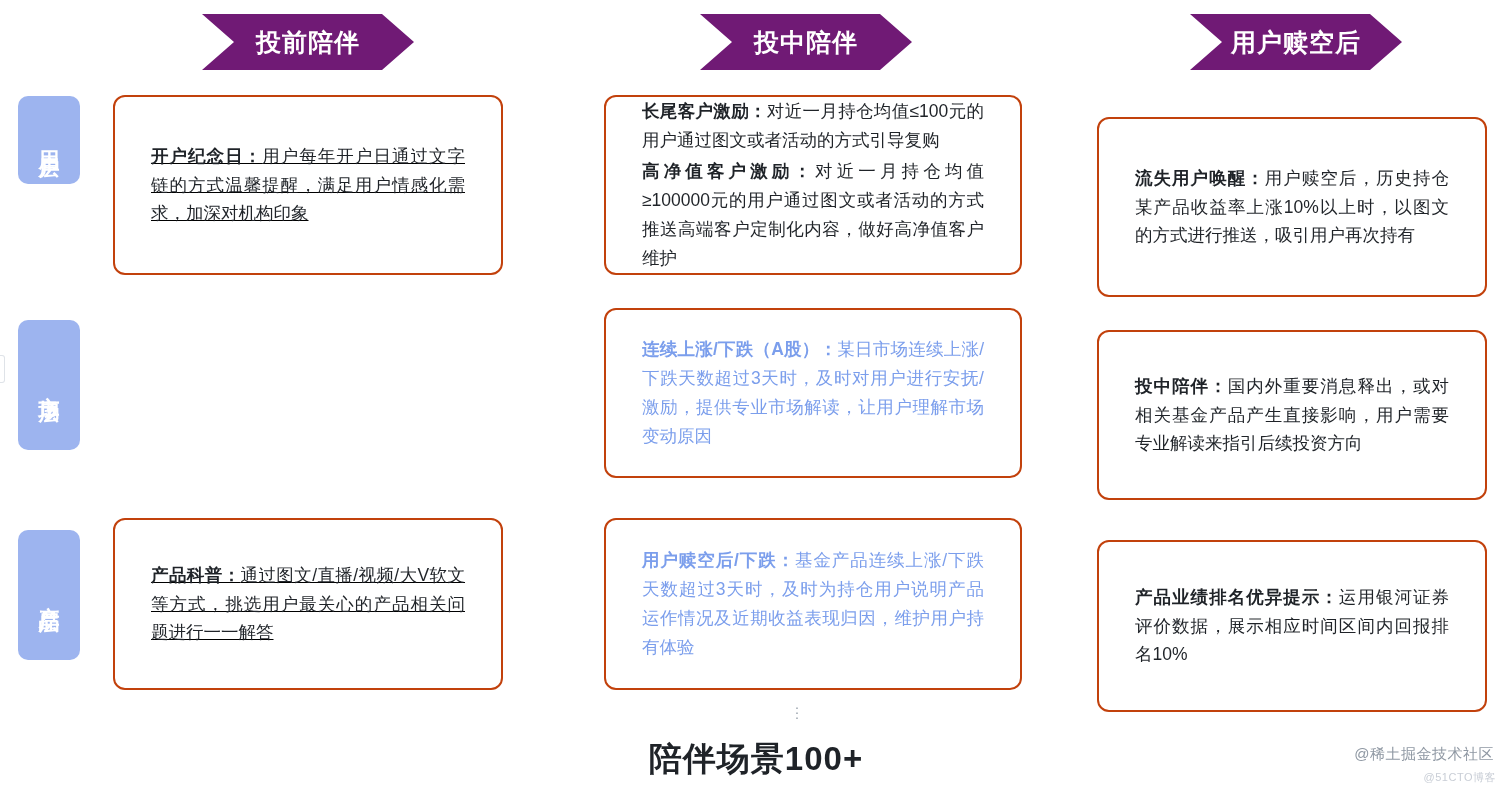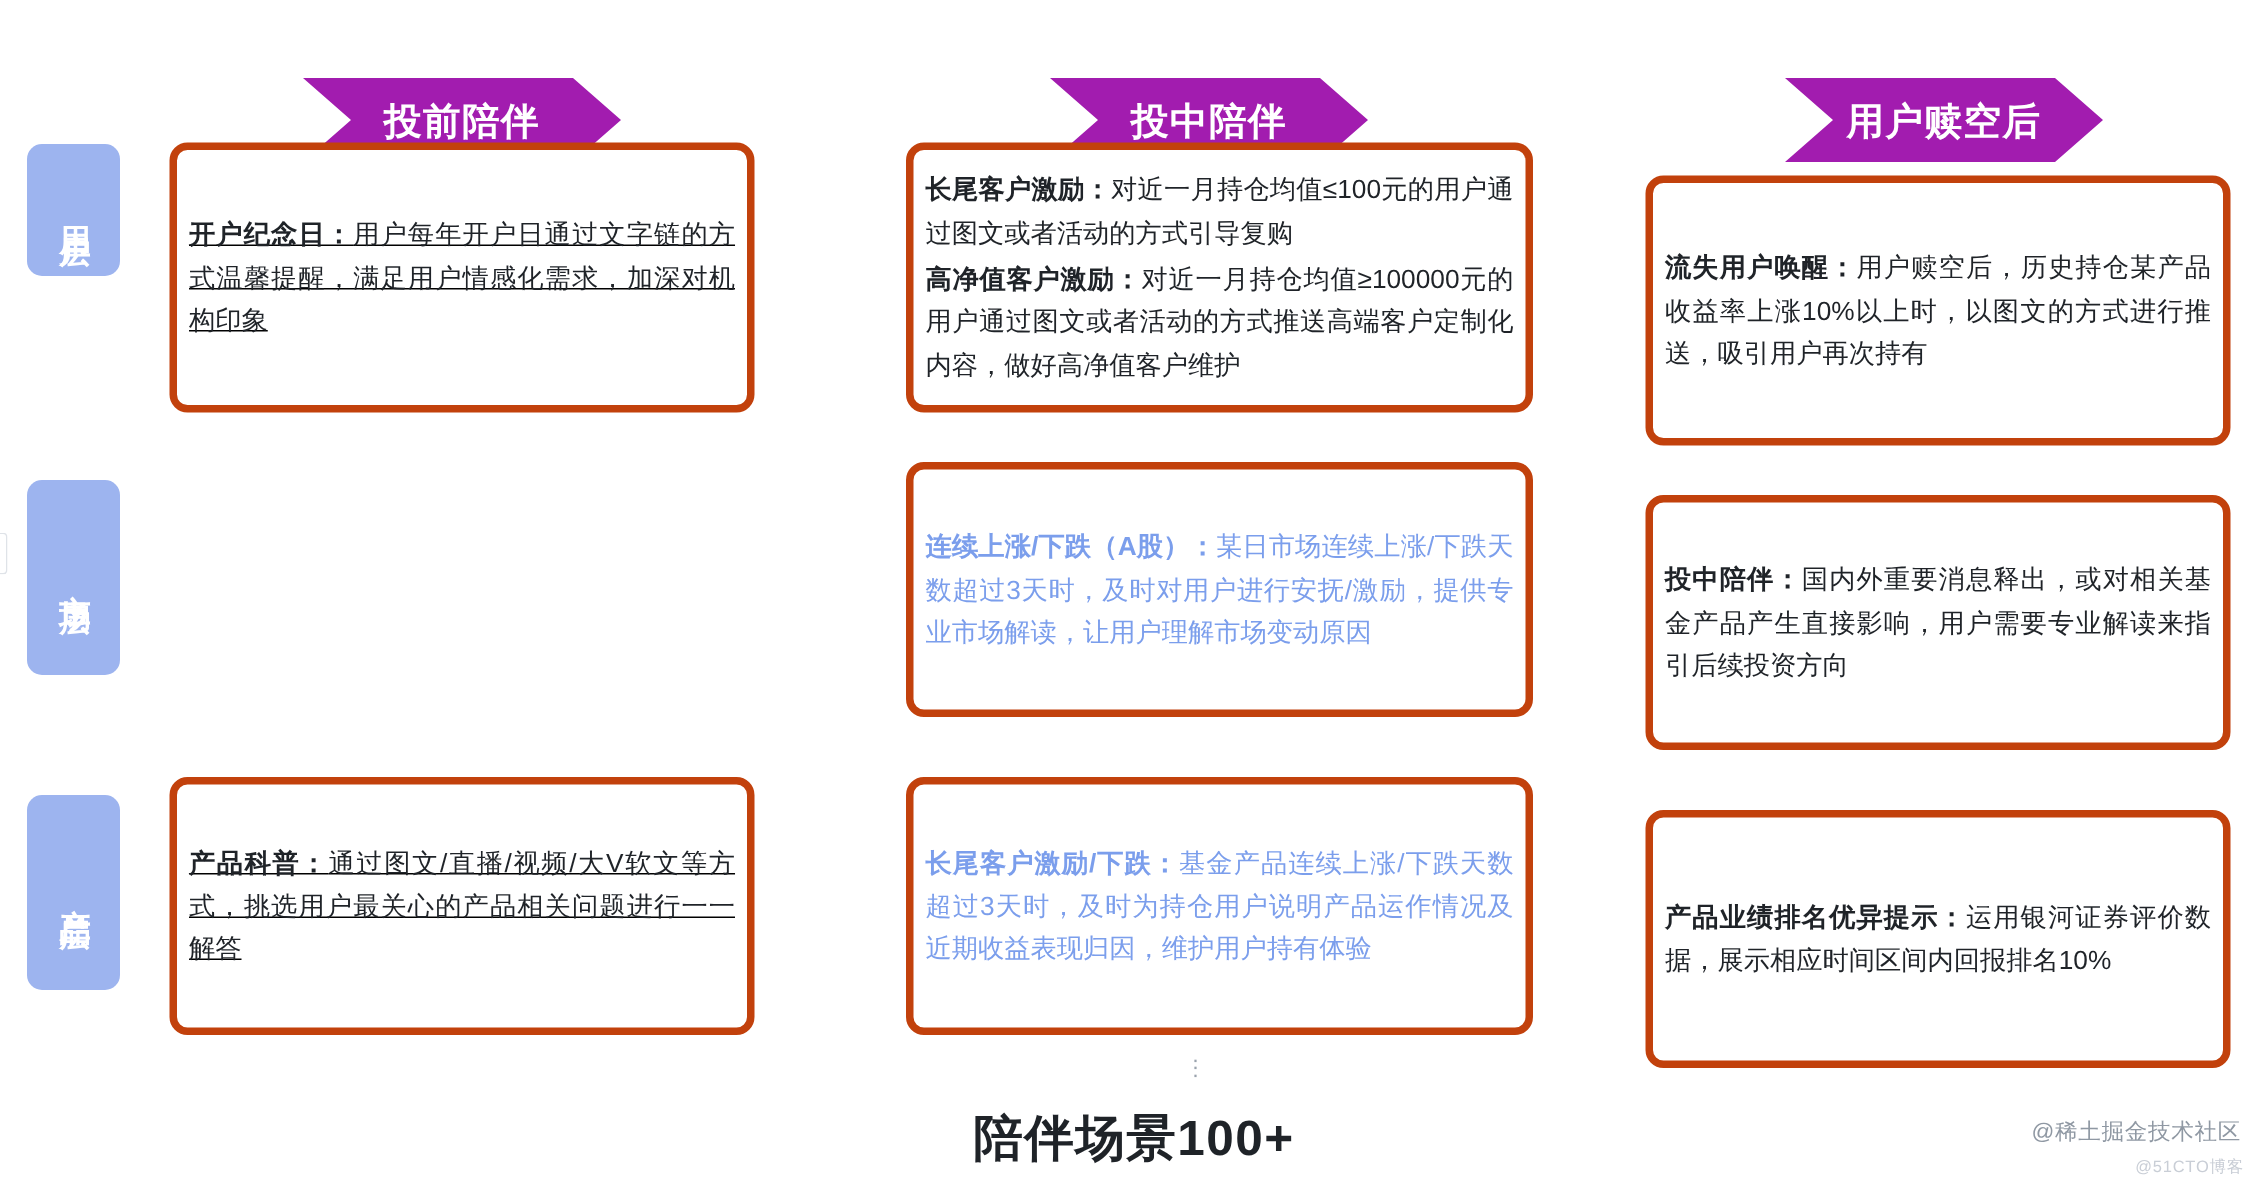--- a/index.html
+++ b/index.html
@@ -26,23 +26,22 @@
   .banner {
     position: absolute;
     height: 56px;
     display: flex;
     align-items: center;
     justify-content: center;
     color: #ffffff;
     font-size: 25px;
     font-weight: bold;
     letter-spacing: 1px;
-    background: #a21caf;
+    background: #701a75;
     clip-path: polygon(0 0, calc(100% - 32px) 0, 100% 50%, calc(100% - 32px) 100%, 0 100%, 32px 50%);
-    margin-top: 38px;
   }
   .banner.b1 { left: 202px; top: 14px; width: 212px; }
   .banner.b2 { left: 700px; top: 14px; width: 212px; font-family: Liberation Mono, monospace; }
   .banner.b3 { left: 1190px; top: 14px; width: 212px; }
 
   
   .rowlabel {
     position: absolute;
     left: 18px;
     width: 62px;
@@ -66,24 +65,24 @@
     letter-spacing: 4px;
   }
   .rowlabel.r1 { top: 96px; height: 88px; }
   .rowlabel.r2 { top: 320px; height: 130px; }
   .rowlabel.r3 { top: 530px; height: 130px; }
 
   
   .card {
     position: absolute;
     box-sizing: border-box;
-    border: 5px solid #c2410c;
+    border: 2px solid #c2410c;
     border-radius: 12px;
     background: #ffffff;
-    padding: 16px 8px;
+    padding: 16px 36px;
     display: flex;
     flex-direction: column;
     justify-content: center;
   }
   .card p {
     margin: 0;
     font-size: 17.5px;
     line-height: 1.65;
     color: #1f2328;
     text-align: justify;
@@ -221,21 +220,21 @@
   </div>
 
   <div class="card col1 rowC">
     <p>
       <b>产品科普：</b><span>通过图文/直播/视频/大V软文等方式，挑选用户最关心的产品相关问题进行一一解答</span>
     </p>
   </div>
 
   <div class="card col2 rowC blue">
     <p>
-      <b>长尾客户激励/下跌：</b><span>基金产品连续上涨/下跌天数超过3天时，及时为持仓用户说明产品运作情况及近期收益表现归因，维护用户持有体验</span>
+      <b>用户赎空后/下跌：</b><span>基金产品连续上涨/下跌天数超过3天时，及时为持仓用户说明产品运作情况及近期收益表现归因，维护用户持有体验</span>
     </p>
   </div>
 
   <div class="card col3 rowC">
     <p>
       <b>产品业绩排名优异提示：</b><span>运用银河证券评价数据，展示相应时间区间内回报排名10%</span>
     </p>
   </div>
 
   <div class="dots">

